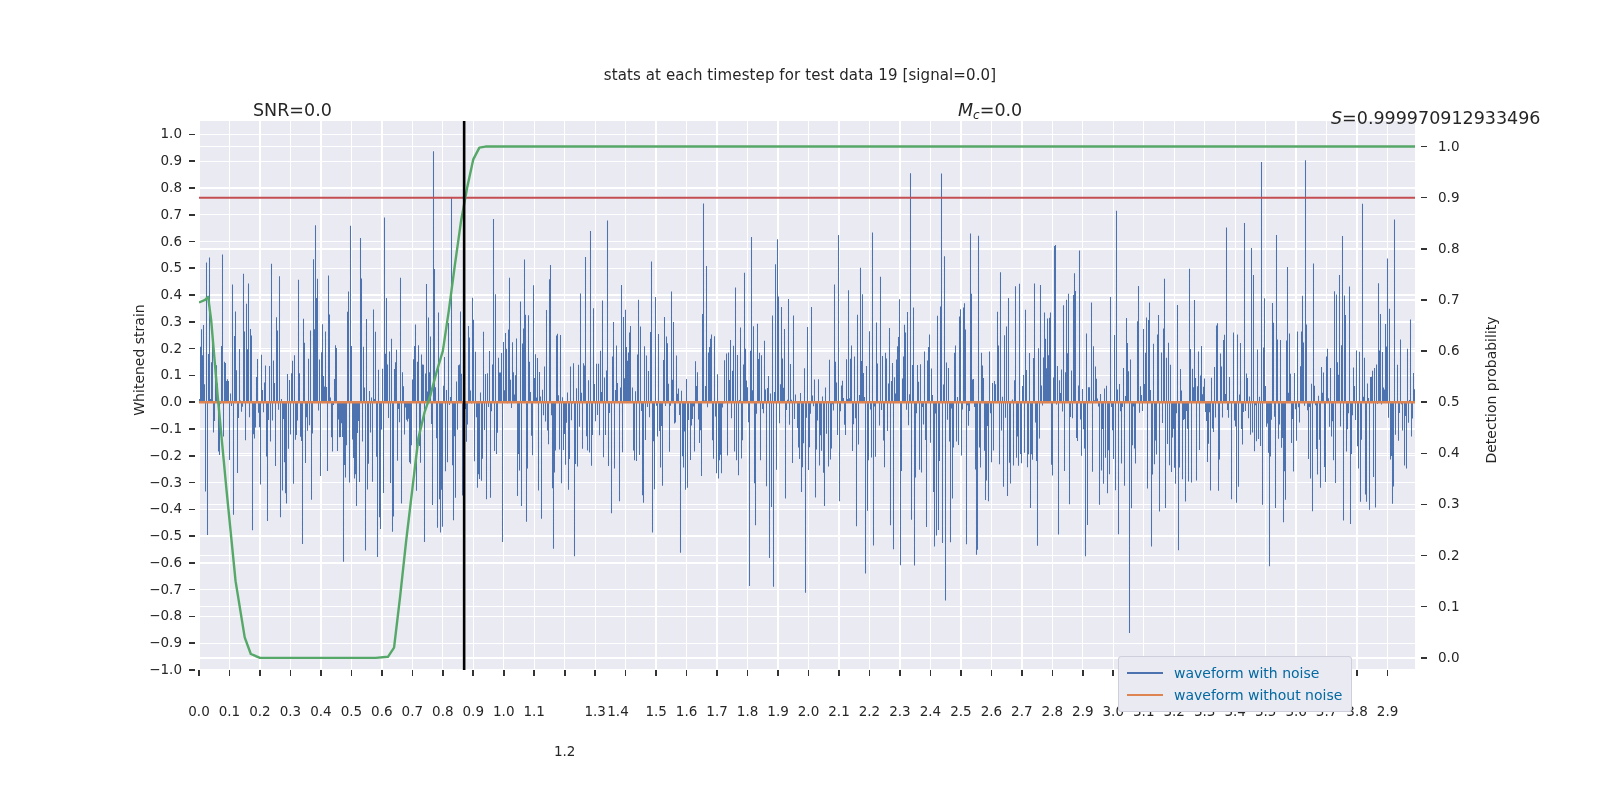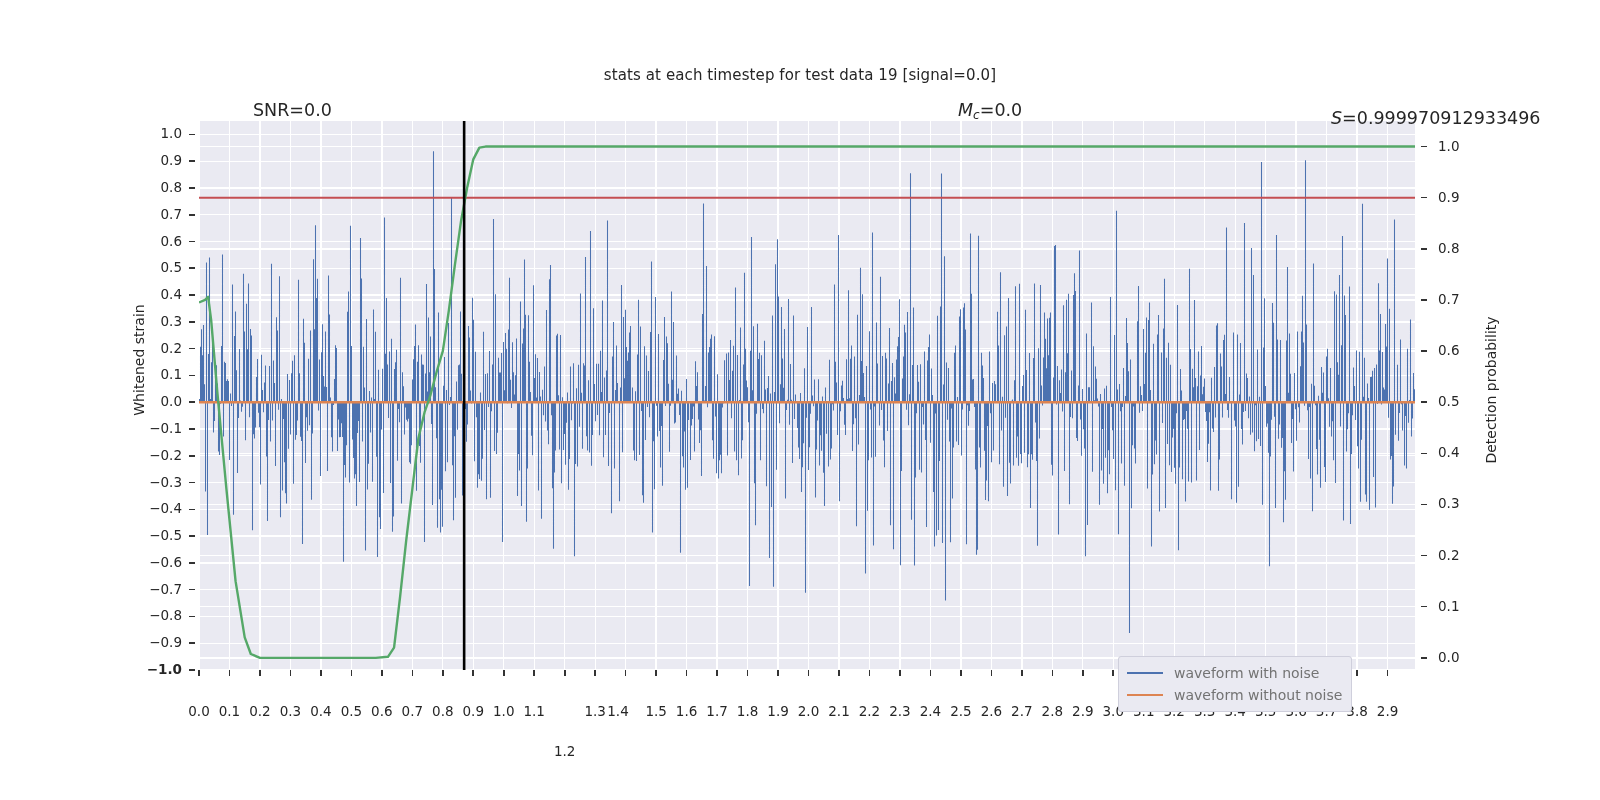--- a/index.html
+++ b/index.html
@@ -55,21 +55,21 @@
   .sub{font-size:12px;vertical-align:-3px;font-style:italic;}
 
   
   #legend{
     position:absolute;left:1118px;top:656px;
     background:#EAEAF2;border:1px solid #cfcfdc;border-radius:3px;
     padding:5px 9px 5px 8px;box-sizing:border-box;
   }
   .lgrow{display:flex;align-items:center;height:22px;}
   .lgline{width:36px;height:2.1px;margin-right:11px;}
-  .lgtext{font-size:14px;color:#737373;white-space:nowrap;}
+  .lgtext{font-size:14px;color:#0369a1;white-space:nowrap;}
 </style>
 </head>
 <body>
 
 <div id="root">
 
   <div id="title">stats at each timestep for test data 19 [signal=0.0]</div>
 
   <div id="plot">
     <div id="gridlayer">
@@ -191,21 +191,21 @@
       <div class="ylab" style="left: 110px; width: 72px; top: 527.098px;">−0.5</div>
       <div class="tickmarkL" style="left: 189px; top: 535.298px;"></div>
       <div class="ylab" style="left: 110px; width: 72px; top: 553.878px;">−0.6</div>
       <div class="tickmarkL" style="left: 189px; top: 562.078px;"></div>
       <div class="ylab" style="left: 110px; width: 72px; top: 580.659px;">−0.7</div>
       <div class="tickmarkL" style="left: 189px; top: 588.859px;"></div>
       <div class="ylab" style="left: 110px; width: 72px; top: 607.439px;">−0.8</div>
       <div class="tickmarkL" style="left: 189px; top: 615.639px;"></div>
       <div class="ylab" style="left: 110px; width: 72px; top: 634.22px;">−0.9</div>
       <div class="tickmarkL" style="left: 189px; top: 642.42px;"></div>
-      <div class="ylab" style="left: 110px; width: 72px; top: 661px; font-weight: bold;">−1.0</div>
+      <div class="ylab" style="left: 110px; width: 72px; top: 661px;">−1.0</div>
       <div class="tickmarkL" style="left: 189px; top: 669.2px;"></div>
     </div>
   <div id="ticks-right">
       <div class="yr" style="left: 1438px; top: 137.563px;">1.0</div>
       <div class="tickmarkR" style="left: 1421px; top: 145.763px;"></div>
       <div class="yr" style="left: 1438px; top: 188.69px;">0.9</div>
       <div class="tickmarkR" style="left: 1421px; top: 196.89px;"></div>
       <div class="yr" style="left: 1438px; top: 239.817px;">0.8</div>
       <div class="tickmarkR" style="left: 1421px; top: 248.017px;"></div>
       <div class="yr" style="left: 1438px; top: 290.944px;">0.7</div>

